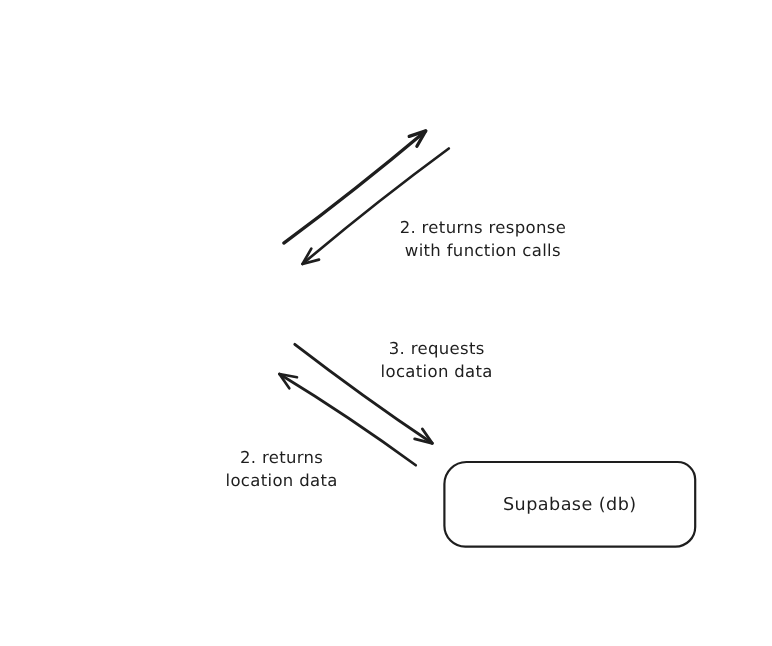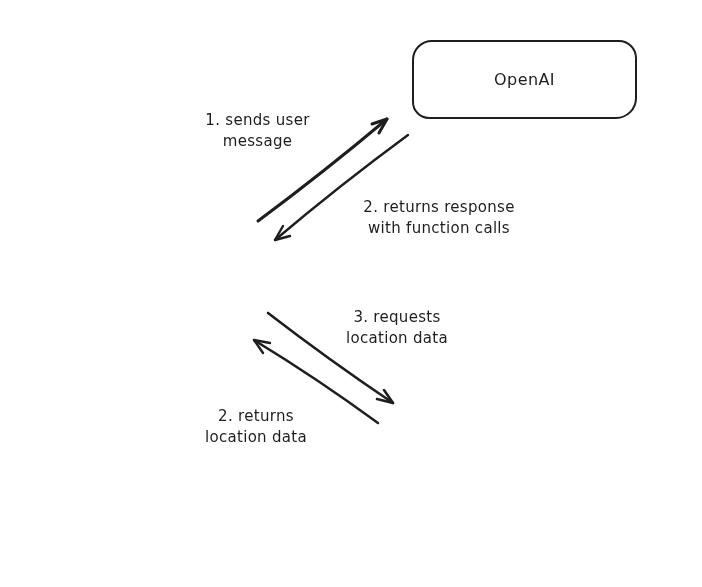--- a/index.html
+++ b/index.html
@@ -86,28 +86,26 @@
       <path d="M268 313 Q329 360 393 403" stroke-width="2.6"></path>
       <path d="M377 399 L393 403 L384 390" stroke-width="2.6"></path>
     </g>
 
     <g>
       <path d="M378 423 Q318 379 254 340" stroke-width="2.4"></path>
       <path d="M270 343 L254 340 L263 353" stroke-width="2.4"></path>
     </g>
   </svg>
 
-  <div class="node node-openai">
-    <span>OpenAI</span>
+
+
+  <div class="node node-supabase">
+    <span>Supabase (db)</span>
   </div>
 
-
-
-  <div class="edge-label edge-label-1">1. sends user
-message</div>
 
   <div class="edge-label edge-label-2">2. returns response
 with function calls</div>
 
   <div class="edge-label edge-label-3">3. requests
 location data</div>
 
   <div class="edge-label edge-label-4">2. returns
 location data</div>
 

